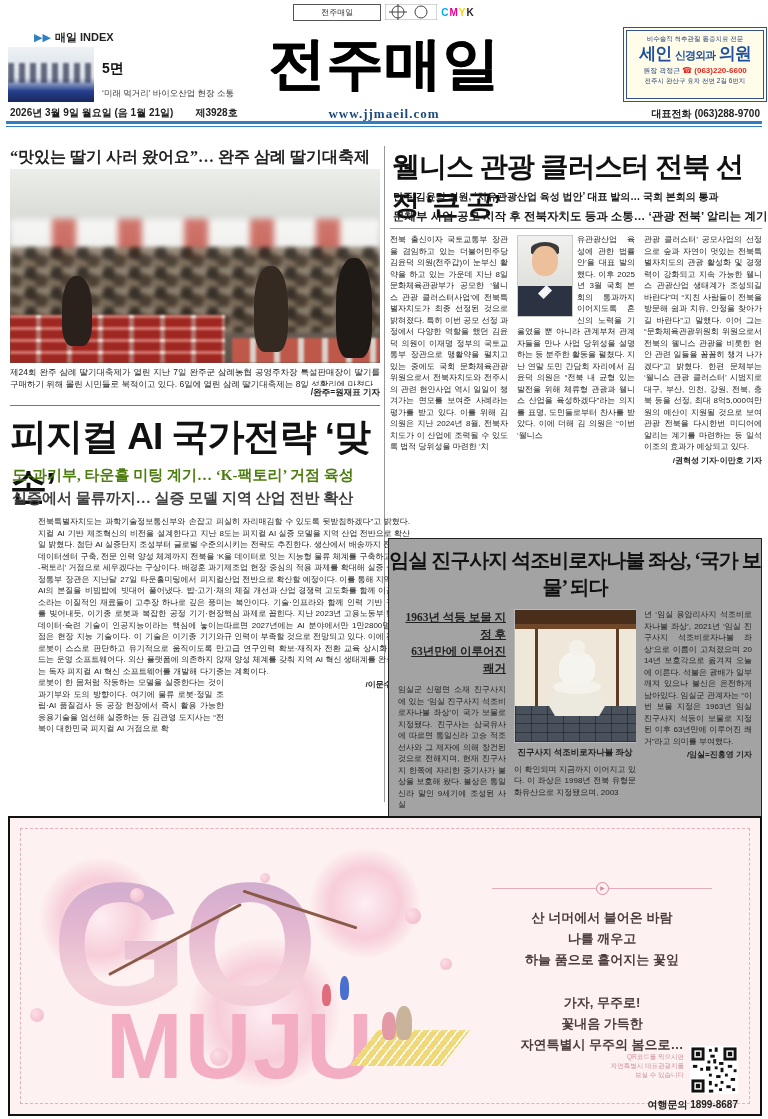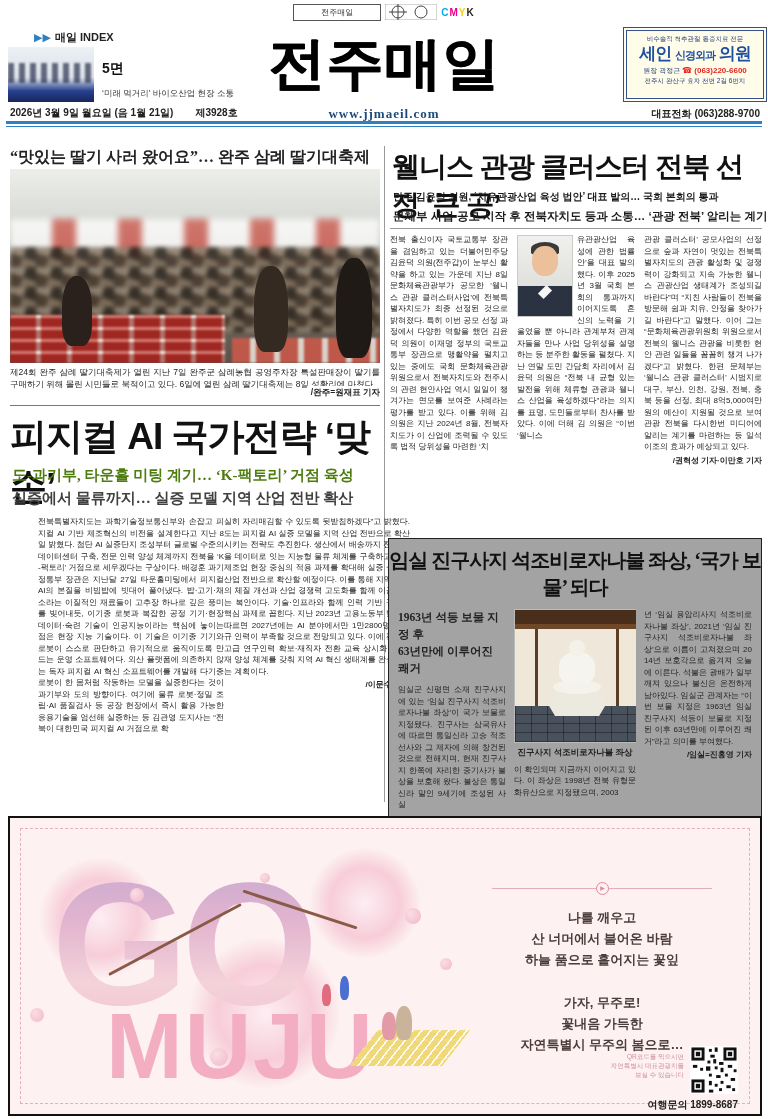--- a/index.html
+++ b/index.html
@@ -78,21 +78,21 @@
   #portrait .hair{position:absolute;top:6px;left:13px;width:28px;height:13px;background:#3c3a38;border-radius:50% 50% 20% 20%;}
   #portrait .head{position:absolute;top:10px;left:14px;width:26px;height:30px;background:#ecc09a;border-radius:46%;}
   #portrait .suit{position:absolute;bottom:0;left:0;width:100%;height:30px;background:#2b3342;}
   #portrait .shirt{position:absolute;bottom:18px;left:23px;width:8px;height:12px;background:#f6f6f4;transform:rotate(45deg);}
   
   #st-box{top:514px;left:388px;width:372px;height:282px;border:1.5px solid #222;background:#a3a3a3;overflow:hidden;margin-top:24px;}
   #st-headline{margin-top:8px;text-align:center;font-size:20px;font-weight:bold;letter-spacing:-1px;}
   #st-row{display:flex;gap:8px;padding:8px 9px 0 9px;height:230px;overflow:hidden;}
   .st-col{font-size:8px;line-height:11.5px;color:#222;overflow:hidden;}
   #st-c1{width:110px;} #st-c2{width:124px;} #st-c3{width:110px;}
-  .st-sub{text-align:left;font-weight:bold;font-size:11.5px;line-height:17px;margin-bottom:7px;}
+  .st-sub{text-align:right;font-weight:bold;font-size:11.5px;line-height:17px;margin-bottom:7px;text-decoration:underline;}
   #statue-photo{position:relative;width:124px;height:132px;overflow:hidden;background:#efe8da;border:1px solid #bbb;}
   #statue-photo .beam1{position:absolute;top:0;left:0;width:100%;height:14px;background:#4a2e1c;}
   #statue-photo .beam2{position:absolute;top:14px;left:0;width:100%;height:5px;background:#6f482a;}
   #statue-photo .panelL{position:absolute;top:19px;left:0;width:20px;height:78px;background:#efe7d7;border-right:3px solid #5d3c25;}
   #statue-photo .panelR{position:absolute;top:19px;right:0;width:20px;height:78px;background:#efe7d7;border-left:3px solid #5d3c25;}
   #statue-photo .floor{position:absolute;bottom:0;left:0;width:100%;height:36px;
      background:repeating-linear-gradient(90deg,rgba(0,0,0,.35) 0 1px,transparent 1px 16px),
                 repeating-linear-gradient(0deg,rgba(0,0,0,.35) 0 1px,transparent 1px 9px),#49525c;}
   #statue-photo .s-base2{position:absolute;bottom:26px;left:33px;width:58px;height:26px;background:#eceadf;
      clip-path:polygon(14% 0,86% 0,100% 55%,88% 100%,12% 100%,0 55%);}
@@ -289,22 +289,22 @@
       <div class="person" style="left:40px;top:10px;width:16px;height:34px;background:#c9b39b;"></div>
       <div class="person" style="left:26px;top:16px;width:14px;height:28px;background:#e39aa6;"></div>
       <div class="person" style="left:-34px;top:-12px;width:9px;height:22px;background:#e06c7e;"></div>
       <div class="person" style="left:-16px;top:-20px;width:9px;height:24px;background:#4a6fd0;"></div>
     </div>
 
     <div id="poem">
       <div id="poem-divider">
           <div class="dot">▶</div>
         </div>
+      <div class="poem-line">산 너머에서 불어온 바람</div>
       <div class="poem-line">나를 깨우고</div>
-      <div class="poem-line">산 너머에서 불어온 바람</div>
       <div class="poem-line">하늘 품으로 흩어지는 꽃잎</div>
       <div id="poem2">
         <div class="poem-line">가자, 무주로!</div>
         <div class="poem-line">꽃내음 가득한</div>
         <div class="poem-line">자연특별시 무주의 봄으로…</div>
       </div>
     </div>
 
     <div id="qr-note">
       <div>QR코드를 찍으시면</div>

